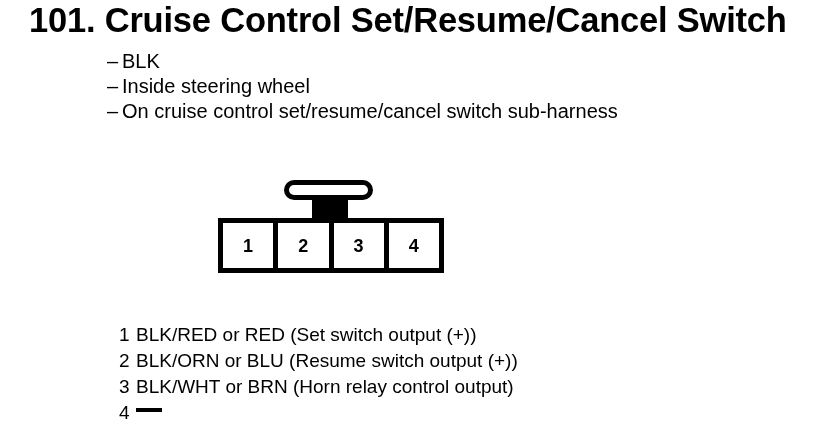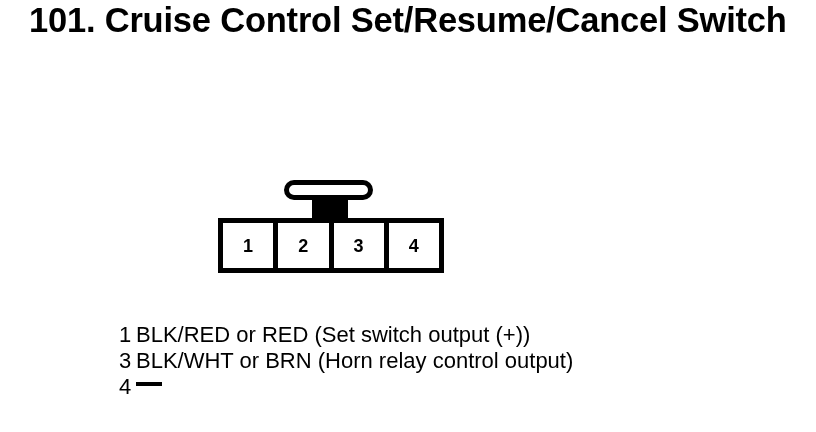--- a/index.html
+++ b/index.html
@@ -132,21 +132,21 @@
   .legend {
     position: absolute;
     left: 103px;
     top: 322px;
     width: 680px;
   }
   .legend-row {
     display: block;
     height: 26px;
     line-height: 26px;
-    font-size: 22px;
+    font-size: 19px;
     white-space: nowrap;
   }
   .legend-num {
     display: inline-block;
     width: 17px;
   }
   .legend-desc {
     display: inline;
   }
   .dash-only {
@@ -159,37 +159,51 @@
     vertical-align: middle;
   }
 </style>
 </head>
 <body>
 
 <div class="page">
 
   <div class="title">101. Cruise Control Set/Resume/Cancel Switch</div>
 
+  <div class="bullets">
+    <span class="bullet-line">
+      <span class="bullet-dash">–</span><span>BLK</span>
+    </span>
+    <span class="bullet-line">
+      <span class="bullet-dash">–</span><span>Inside steering wheel</span>
+    </span>
+    <span class="bullet-line">
+      <span class="bullet-dash">–</span><span>On cruise control set/resume/cancel switch sub-harness</span>
+    </span>
+  </div>
 
   <div class="connector">
     <div class="latch-bar"></div>
     <div class="latch-neck"></div>
     <div class="conn-body">
       <div class="pin-cell">1</div>
       <div class="pin-cell">2</div>
       <div class="pin-cell">3</div>
       <div class="pin-cell">4</div>
     </div>
   </div>
 
   <div class="legend">
     <span class="legend-row">
       <span class="legend-num">1</span><span class="legend-desc">BLK/RED or RED (Set switch output (+))</span>
     </span>
     <span class="legend-row">
+      <span class="legend-num">2</span><span class="legend-desc">BLK/ORN or BLU (Resume switch output (+))</span>
+    </span>
+    <span class="legend-row">
       <span class="legend-num">3</span><span class="legend-desc">BLK/WHT or BRN (Horn relay control output)</span>
     </span>
     <span class="legend-row">
       <span class="legend-num">4</span><span class="dash-only"></span>
     </span>
   </div>
 
   <div class="right-rule"></div>
 
 </div>

